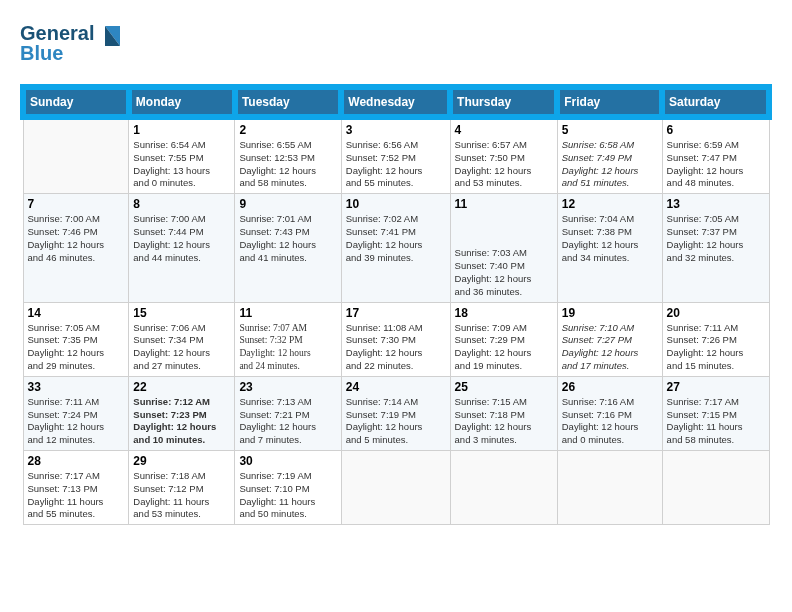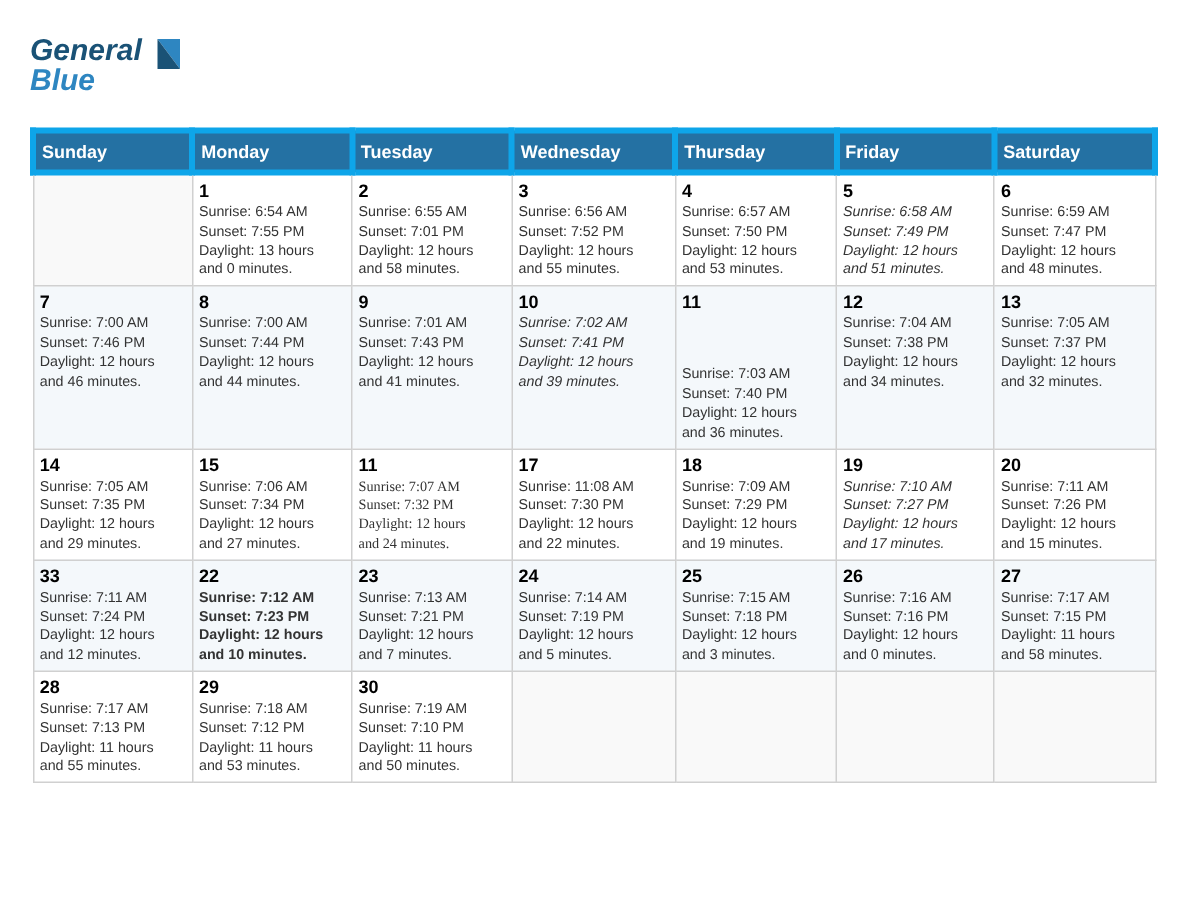--- a/index.html
+++ b/index.html
@@ -12,21 +12,20 @@
     }
     .page {
       width: 792px;
       padding: 18px 20px 10px 20px;
     }
     .header {
       display: flex;
       justify-content: space-between;
       align-items: flex-start;
       margin-bottom: 12px;
-      font-style: italic;
     }
     .logo {
       display: flex;
       align-items: center;
     }
     .title-block {
       text-align: right;
     }
     .month-title {
       font-size: 32px;
@@ -42,21 +41,21 @@
       border-collapse: collapse;
       font-size: 10.5px;
     }
     .calendar thead tr th {
       background-color: #2471a3;
       color: #fff;
       padding: 5px 4px;
       text-align: left;
       font-size: 12px;
       font-weight: bold;
-      border: 4px solid #0ea5e9;
+      border: 6px solid #0ea5e9;
     }
     .calendar tbody tr td {
       border: 1px solid #d0d0d0;
       vertical-align: top;
       padding: 3px 4px;
       width: 113px;
       min-height: 70px;
     }
     .day-number {
       font-weight: bold;
@@ -118,21 +117,21 @@
           <td>
             <span class="day-number">1</span>
             <div class="day-info" style="white-space: pre-line;">Sunrise: 6:54 AM
 Sunset: 7:55 PM
 Daylight: 13 hours
 and 0 minutes.</div>
           </td>
           <td>
             <span class="day-number">2</span>
             <div class="day-info" style="white-space: pre-line;">Sunrise: 6:55 AM
-Sunset: 7:01 PM
+Sunset: 12:53 PM
 Daylight: 12 hours
 and 58 minutes.</div>
           </td>
           <td>
             <span class="day-number">3</span>
             <div class="day-info" style="white-space: pre-line;">Sunrise: 6:56 AM
 Sunset: 7:52 PM
 Daylight: 12 hours
 and 55 minutes.</div>
           </td>
@@ -175,21 +174,21 @@
           </td>
           <td>
             <span class="day-number">9</span>
             <div class="day-info" style="white-space: pre-line;">Sunrise: 7:01 AM
 Sunset: 7:43 PM
 Daylight: 12 hours
 and 41 minutes.</div>
           </td>
           <td>
             <span class="day-number">10</span>
-            <div class="day-info" style="white-space: pre-line; font-style: italic;">Sunrise: 7:02 AM
+            <div class="day-info" style="white-space: pre-line;">Sunrise: 7:02 AM
 Sunset: 7:41 PM
 Daylight: 12 hours
 and 39 minutes.</div>
           </td>
           <td>
             <span class="day-number">11</span>
             <div class="day-info" style="white-space: pre-line; margin-top: 36px;">Sunrise: 7:03 AM
 Sunset: 7:40 PM
 Daylight: 12 hours
 and 36 minutes.</div>

